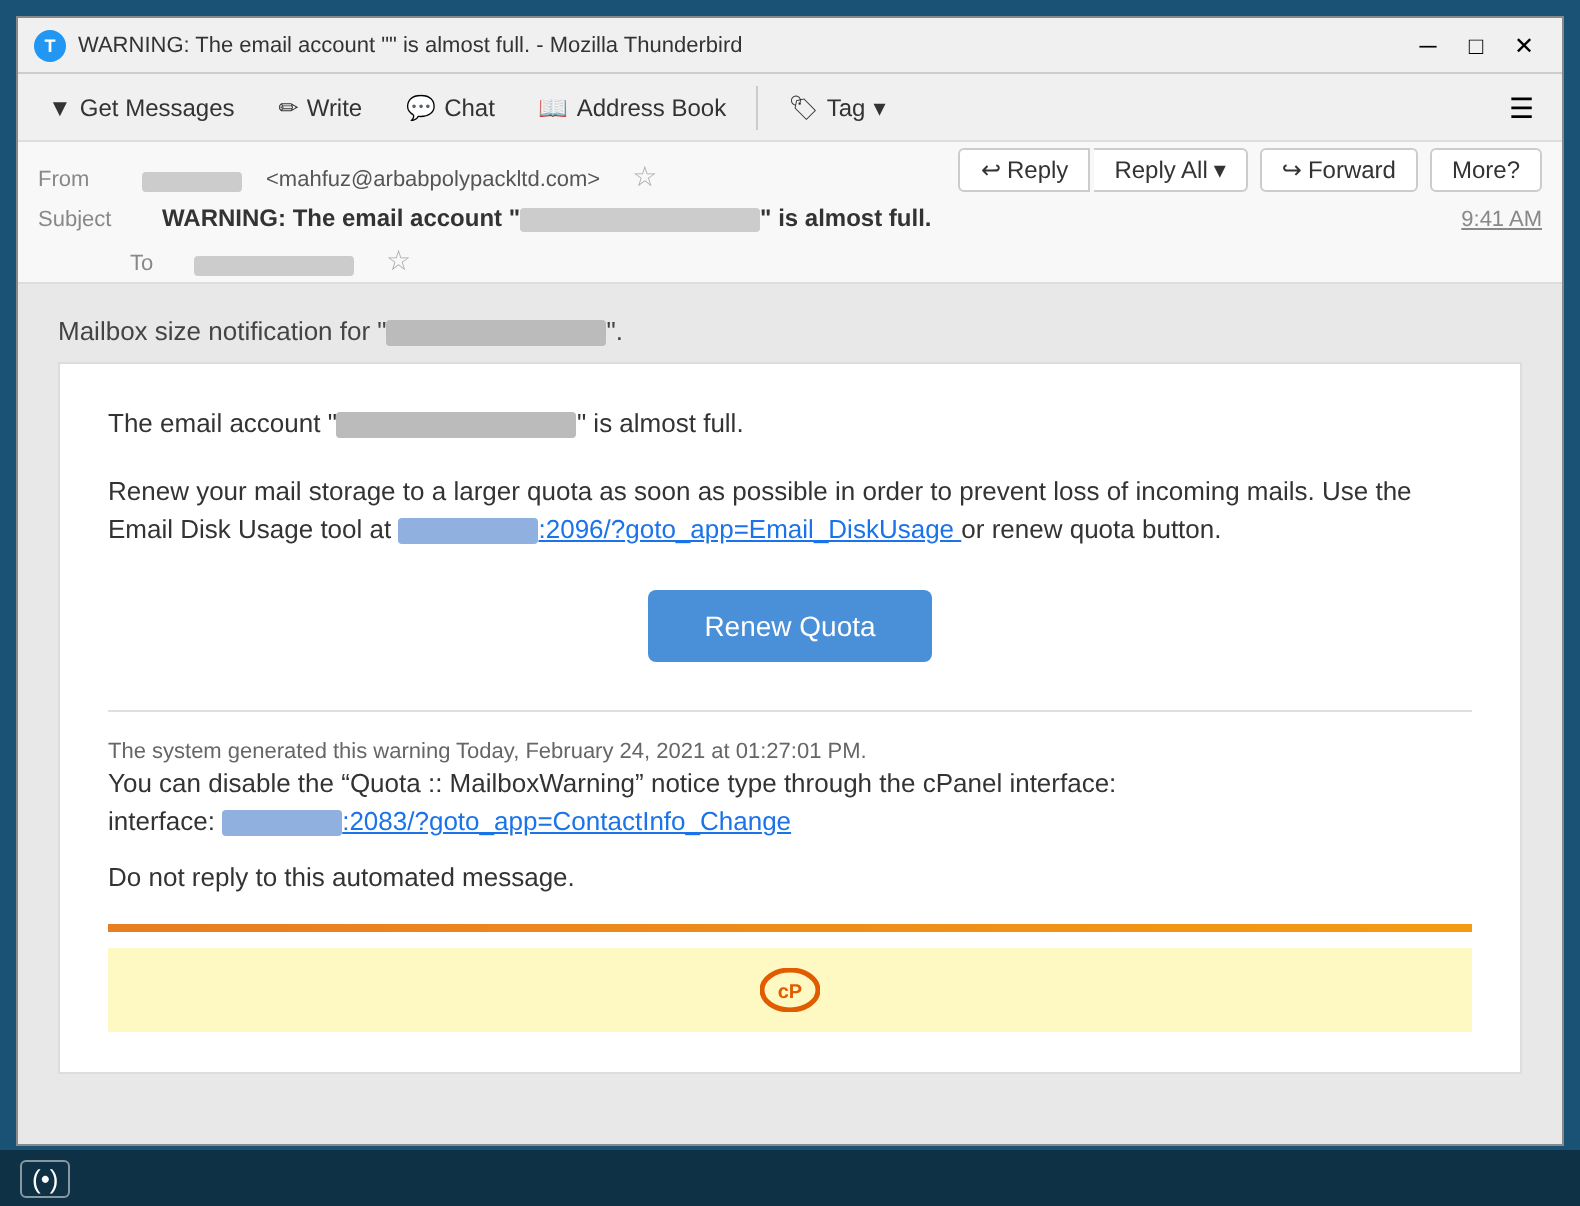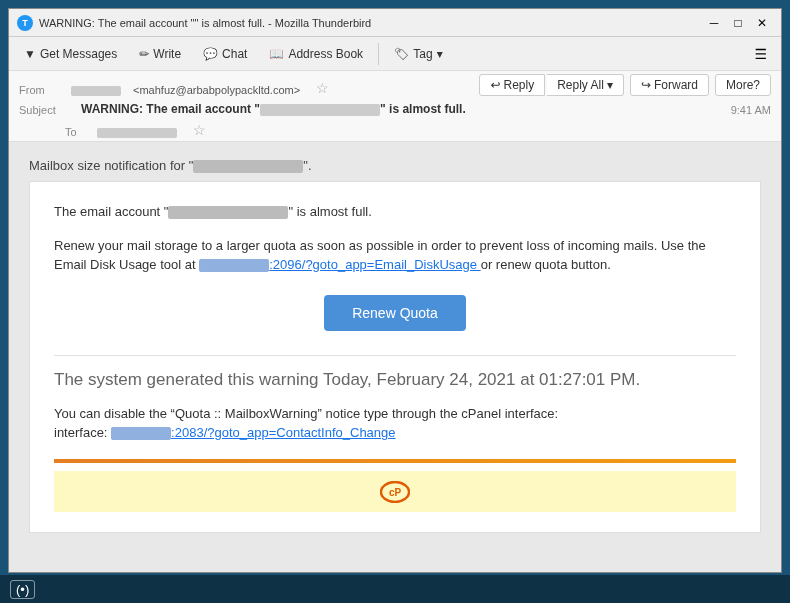--- a/index.html
+++ b/index.html
@@ -183,21 +183,21 @@
     .action-btn.reply-first {
       border-radius: 3px 0 0 3px;
     }
     .label-from { font-size: 11px; color: #888; min-width: 40px; }
     .label-subject { font-size: 11px; color: #888; min-width: 50px; }
     .label-to { font-size: 11px; color: #888; min-width: 20px; margin-left: 46px; }
     .from-email { font-size: 11px; color: #555; }
     .subject-text { font-size: 12px; color: #333; font-weight: bold; }
     .subject-blurred { background: #ccc; width: 120px; height: 12px; display: inline-block; border-radius: 2px; vertical-align: middle; }
     .star-icon { color: #aaa; cursor: pointer; font-size: 14px; margin-left: 4px; }
-    .timestamp { font-size: 11px; color: #888; margin-left: auto; }
+    .timestamp { font-size: 11px; color: #888; margin-left: auto; text-decoration: underline; }
     .to-blurred { background: #ccc; width: 80px; height: 10px; display: inline-block; border-radius: 2px; }
     .from-name-blurred { background: #ccc; width: 50px; height: 10px; display: inline-block; border-radius: 2px; vertical-align: middle; }
 
     
     .email-body {
       flex: 1;
       overflow-y: auto;
       background: #e8e8e8;
       padding: 16px 20px;
       position: relative;
@@ -269,23 +269,22 @@
       font-weight: 500;
     }
 
     .divider {
       border: none;
       border-top: 1px solid #e0e0e0;
       margin: 4px 0 14px;
     }
 
     .system-note {
-      font-size: 17px;
+      font-size: 11px;
       color: #666;
-      margin-bottom: 14px;
     }
 
     
     .card-footer-text {
       font-size: 13px;
       color: #333;
       margin-bottom: 8px;
       line-height: 1.5;
     }
     .card-footer-noreply {
@@ -454,20 +453,21 @@
       <p class="system-note">The system generated this warning Today, February 24, 2021 at 01:27:01 PM.</p>
 
       <p class="card-footer-text">
         <span>You can disable the “Quota :: MailboxWarning” notice type through the cPanel interface:</span><br>
         <span>interface: </span>
         <a class="link-text">
           <span class="blurred-link" style="width:60px;"></span><span>:2083/?goto_app=ContactInfo_Change</span>
         </a>
       </p>
 
+      <p class="card-footer-noreply">Do not reply to this automated message.</p>
 
       <div class="orange-line" style="margin-top:16px;"></div>
 
       <div class="cpanel-footer">
         <div class="cpanel-logo">
           
           <svg width="30" height="22" viewBox="0 0 30 22">
             <ellipse cx="15" cy="11" rx="14" ry="10" fill="none" stroke="#e05c00" stroke-width="2.5"></ellipse>
             <text x="15" y="15" text-anchor="middle" font-size="10" fill="#e05c00" font-family="Arial" font-weight="bold">cP</text>
           </svg>

